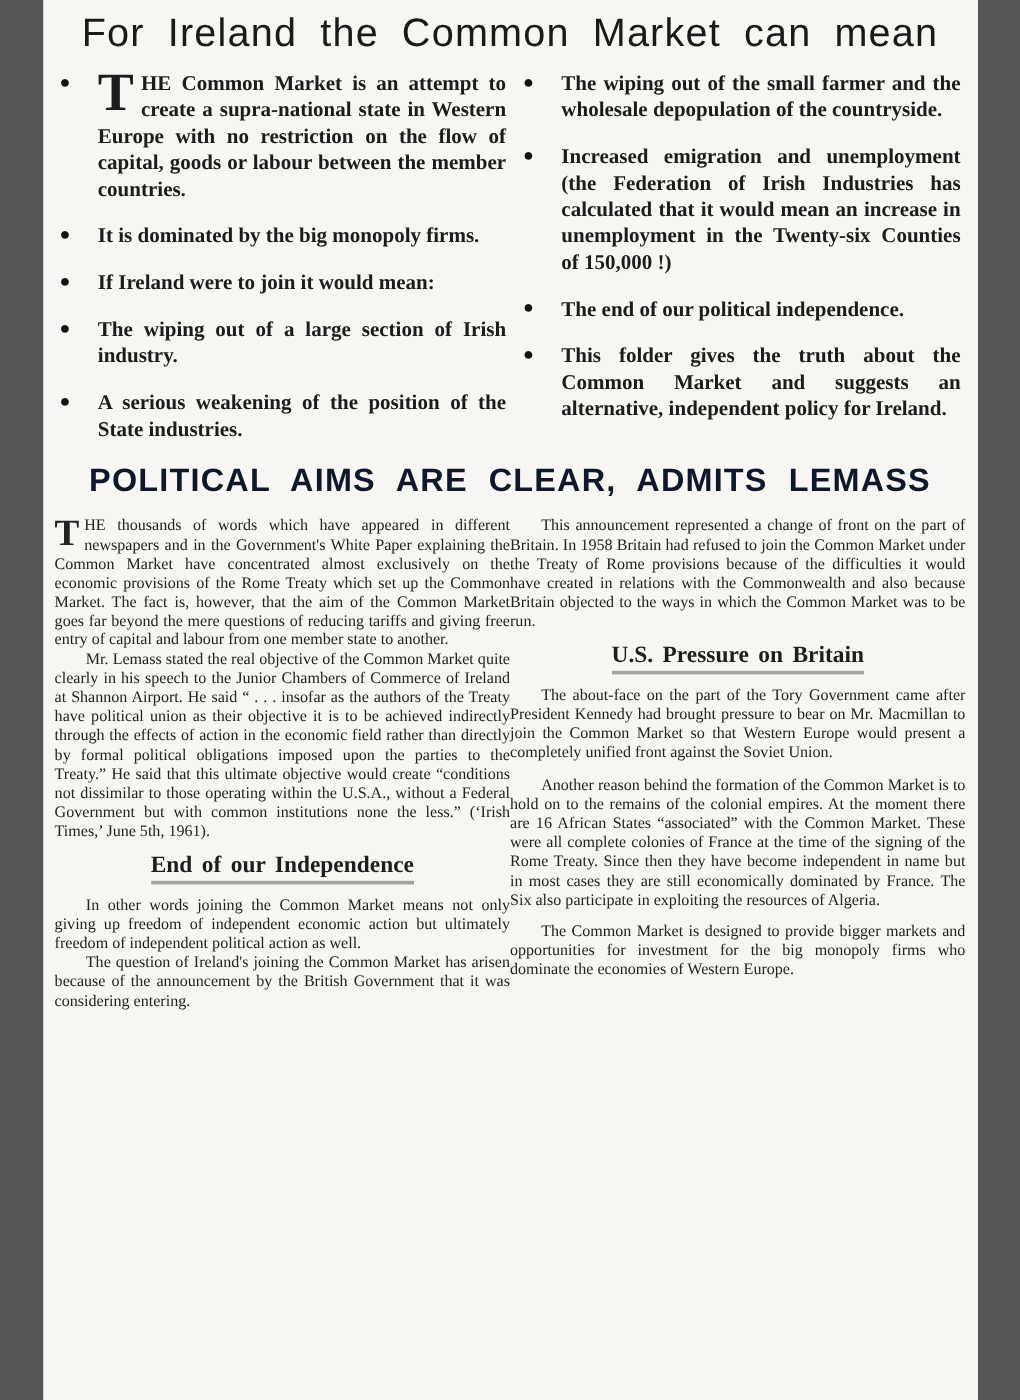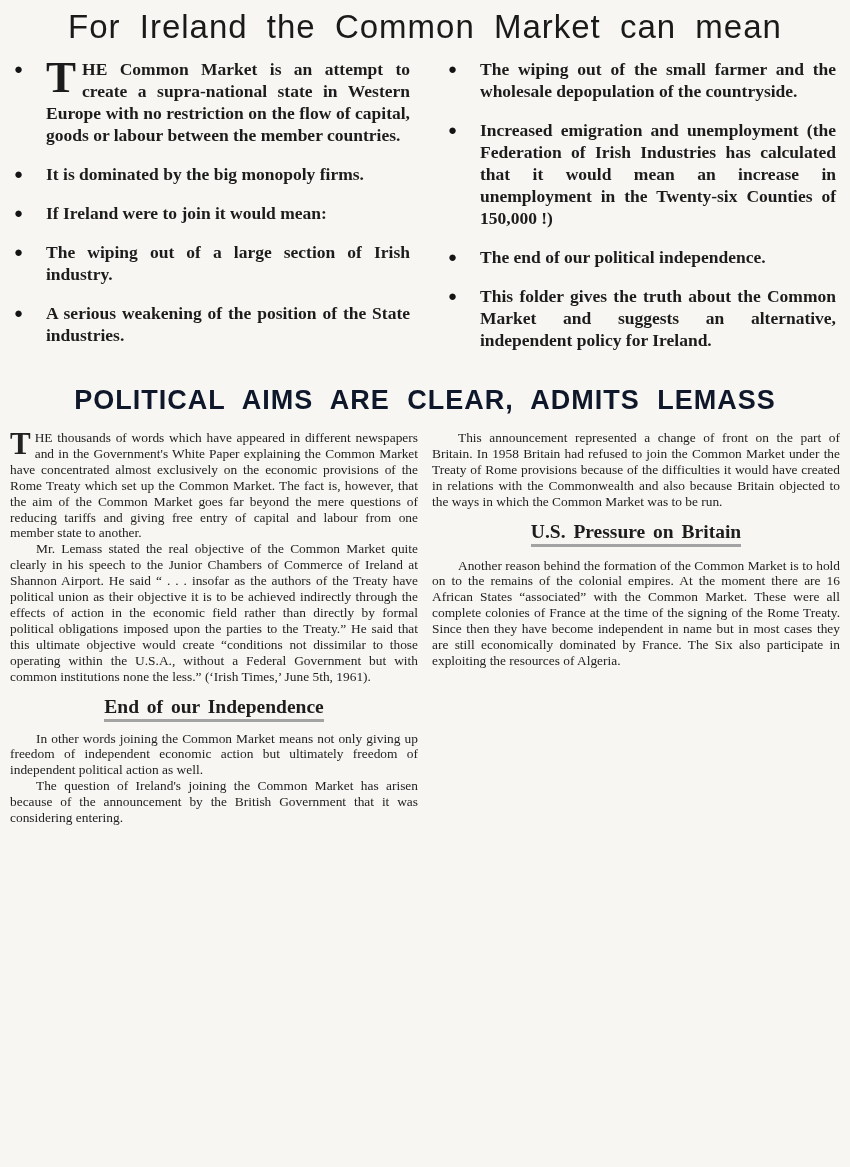--- a/index.html
+++ b/index.html
@@ -1,18 +1,18 @@
 <!DOCTYPE html>
 <html><head>
 <meta charset="utf-8">
 <style>
   html,body{margin:0;padding:0;background:#555;}
   .page{
     position:relative;
-    width:850px;height:1167px;
+    width:779px;height:1167px;
     margin:0 auto;
     background:#f7f6f2;
     color:#1d1d1d;
     overflow:hidden;
     box-sizing:border-box;
     font-family:"Liberation Serif","DejaVu Serif",serif;
   }
   
   .kicker{
     padding-top:8px;
@@ -181,17 +181,19 @@
     <div class="article-col" id="article-left">
         <p class="lead"><span class="dropcap-body">T</span>HE thousands of words which have appeared in different newspapers and in the Government's White Paper explaining the Common Market have concentrated almost exclusively on the economic provisions of the Rome Treaty which set up the Common Market. The fact is, however, that the aim of the Common Market goes far beyond the mere questions of reducing tariffs and giving free entry of capital and labour from one member state to another.</p>
         <p>Mr. Lemass stated the real objective of the Common Market quite clearly in his speech to the Junior Chambers of Commerce of Ireland at Shannon Airport. He said “ . . . insofar as the authors of the Treaty have political union as their objective it is to be achieved indirectly through the effects of action in the economic field rather than directly by formal political obligations imposed upon the parties to the Treaty.” He said that this ultimate objective would create “conditions not dissimilar to those operating within the U.S.A., without a Federal Government but with common institutions none the less.” (‘Irish Times,’ June 5th, 1961).</p>
         <div class="article-sub"><span>End of our Independence</span></div>
         <p>In other words joining the Common Market means not only giving up freedom of independent economic action but ultimately freedom of independent political action as well.</p>
         <p>The question of Ireland's joining the Common Market has arisen because of the announcement by the British Government that it was considering entering.</p>
       </div>
     <div class="article-col" id="article-right">
         <p>This announcement represented a change of front on the part of Britain. In 1958 Britain had refused to join the Common Market under the Treaty of Rome provisions because of the difficulties it would have created in relations with the Commonwealth and also because Britain objected to the ways in which the Common Market was to be run.</p>
         <div class="article-sub"><span>U.S. Pressure on Britain</span></div>
+        <p>The about-face on the part of the Tory Government came after President Kennedy had brought pressure to bear on Mr. Macmillan to join the Common Market so that Western Europe would present a completely unified front against the Soviet Union.</p>
         <p class="gap">Another reason behind the formation of the Common Market is to hold on to the remains of the colonial empires. At the moment there are 16 African States “associated” with the Common Market. These were all complete colonies of France at the time of the signing of the Rome Treaty. Since then they have become independent in name but in most cases they are still economically dominated by France. The Six also participate in exploiting the resources of Algeria.</p>
+        <p class="gap">The Common Market is designed to provide bigger markets and opportunities for investment for the big monopoly firms who dominate the economies of Western Europe.</p>
       </div>
   </div>
 
 </div>
 
 </body></html>

